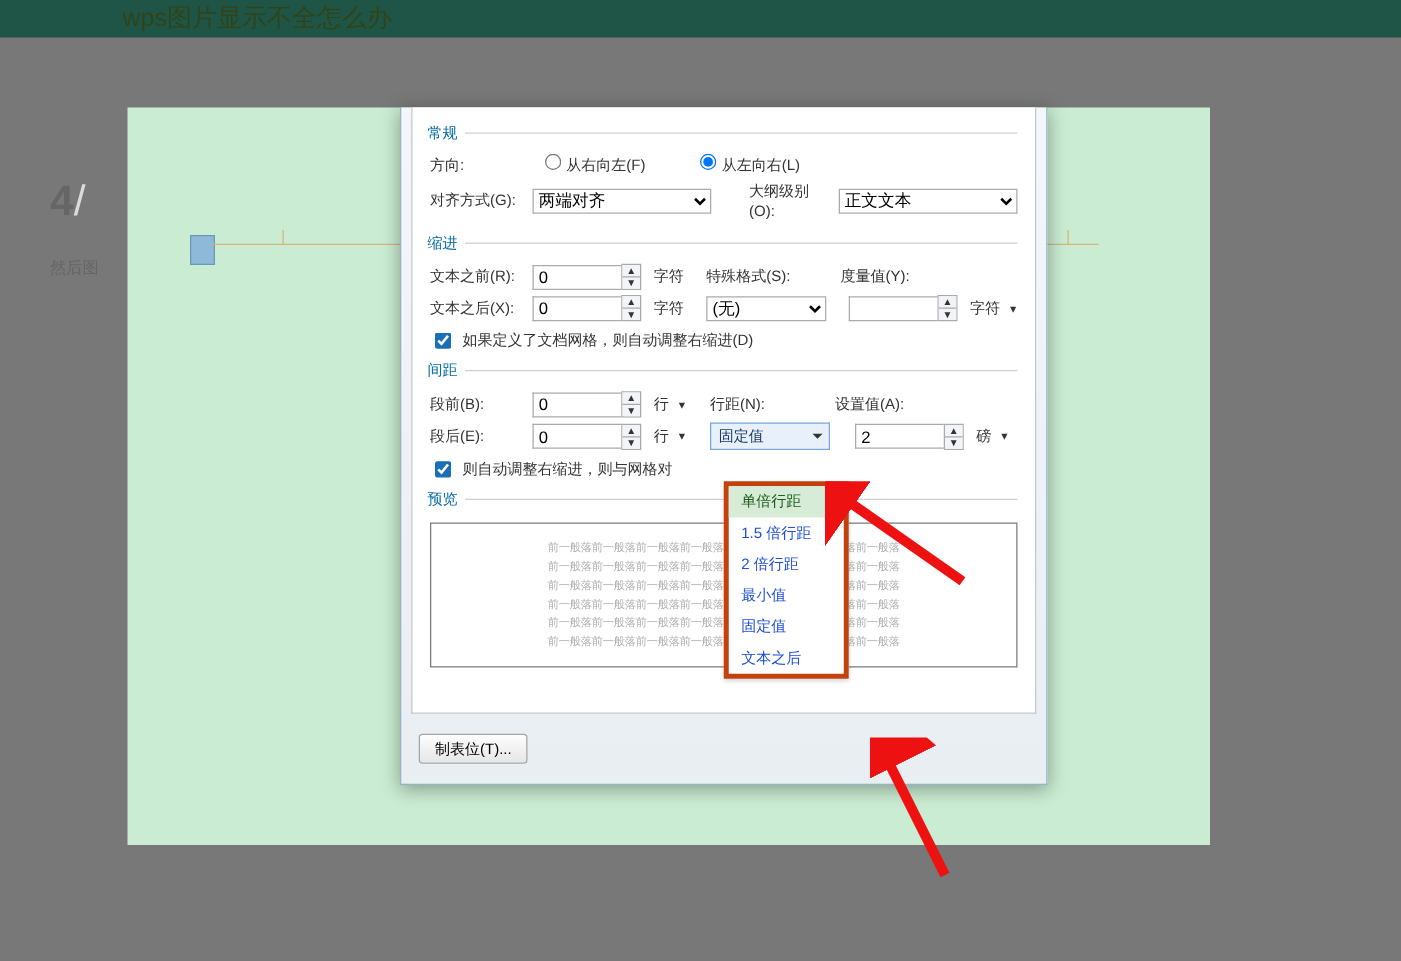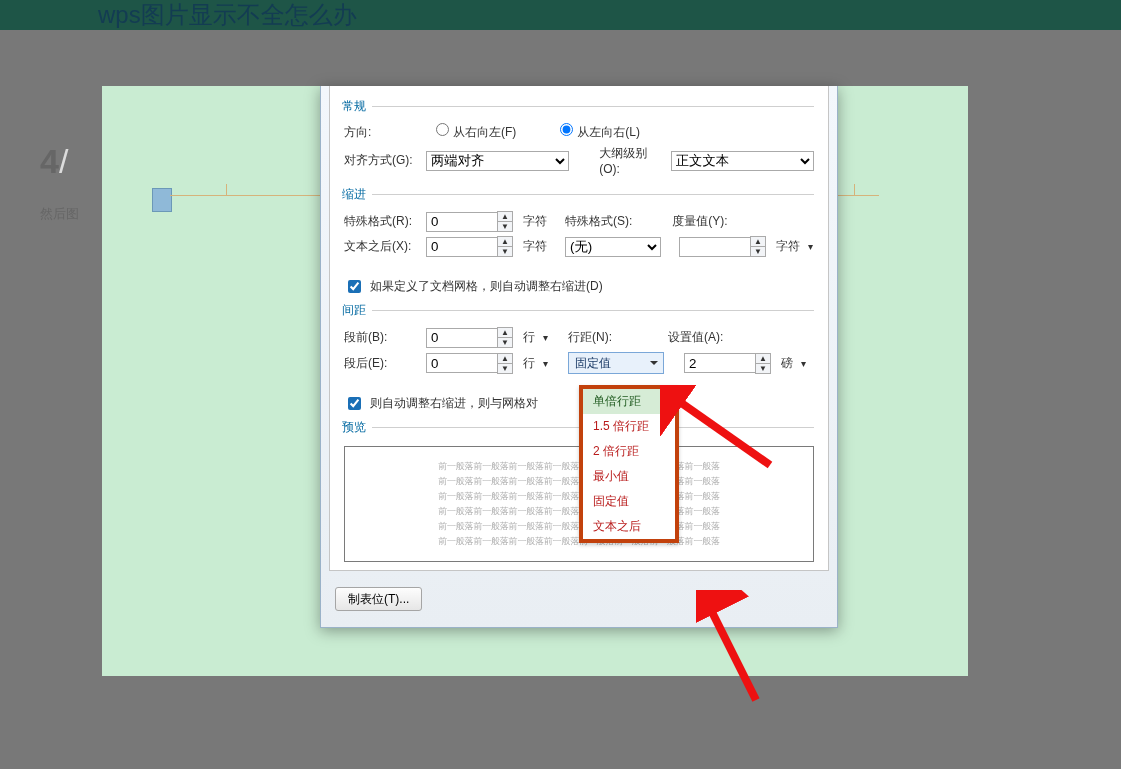--- a/index.html
+++ b/index.html
@@ -1,19 +1,19 @@
 <!DOCTYPE html>
 <html><head>
 <meta charset="utf-8">
 <style>
   html,body{margin:0;padding:0;font-family:"Microsoft YaHei","SimSun",sans-serif;font-size:12px;color:#333;background:#fff;}
   .page{width:1121px;height:769px;position:relative;overflow:hidden;}
   .overlay{position:absolute;inset:0;background:rgba(30,30,30,0.6);}
   .top-bar{position:absolute;left:0;top:0;width:100%;height:30px;background:#1ea884;}
-  .top-title{position:absolute;left:98px;top:0;color:#0369a1;font-size:24px;line-height:30px;}
+  .top-title{position:absolute;left:98px;top:0;color:#4d7c0f;font-size:20px;line-height:30px;}
   .doc-bg{position:absolute;left:102px;top:86px;width:866px;height:590px;background:#c9ecd2;}
   .page-num{position:absolute;left:40px;top:142px;font-size:34px;color:#666;}
   .page-num span{font-size:34px;color:#dcdcdc;}
   .side-text{position:absolute;left:40px;top:205px;font-size:13px;color:#666;}
   .doc-icon{position:absolute;left:152px;top:188px;width:18px;height:22px;background:#8fb9d8;border:1px solid #6b98b7;}
   .ruler-left{position:absolute;left:170px;top:195px;width:150px;height:1px;border-top:1px solid #d6b37b;}
   .ruler-left:before{content:"";position:absolute;left:56px;top:-12px;width:1px;height:12px;background:#d6b37b;}
   .ruler-right{position:absolute;left:820px;top:195px;width:59px;height:1px;border-top:1px solid #d6b37b;}
   .ruler-right:before{content:"";position:absolute;left:34px;top:-12px;width:1px;height:12px;background:#d6b37b;}
   .dialog{position:absolute;left:320px;top:86px;width:516px;height:541px;background:linear-gradient(#f3f7fc,#e9eef3);border:1px solid #9ab2c8;border-top:none;box-shadow:0 3px 14px rgba(0,0,0,.35);}
@@ -27,24 +27,24 @@
   .combo-mid{width:96px;}
   .combo-sel{width:86px;height:20px;border:1px solid #7aa7d8;background:#e8f1fb;display:inline-flex;align-items:center;justify-content:space-between;padding:0 2px 0 6px;color:#1a3a66;}
   .combo-sel .arr{width:14px;height:14px;display:flex;align-items:center;justify-content:center;}
   input.radio{margin:0 4px 0 10px;}
   .spin{display:inline-flex;align-items:center;}
   .spin input{width:62px;height:18px;border:1px solid #aaa;border-right:none;padding:0 4px;}
   .spin .btns{display:flex;flex-direction:column;border:1px solid #aaa;}
   .spin .btns span{width:14px;height:9px;display:flex;align-items:center;justify-content:center;font-size:8px;background:#f2f4f7;cursor:pointer;}
   .spin .btns span+span{border-top:1px solid #aaa;}
   .unit{margin:0 2px 0 4px;}
-  .chk{display:flex;align-items:center;gap:6px;margin-top:20px;}
+  .chk{display:flex;align-items:center;gap:6px;margin-top:6px;}
   .chk input{accent-color:#1a6fb6;}
   .dropdown{position:absolute;left:249px;top:299px;width:92px;background:#fff;border:4px solid #c2410c;box-shadow:0 2px 4px rgba(0,0,0,.2);}
-  .dropdown .opt{padding:4px 10px;color:#b91c1c;}
+  .dropdown .opt{padding:4px 10px;color:#1d4ed8;}
   .dropdown .opt.hl{background:#d6ecd6;color:#1f5a1f;}
   .preview{margin-top:6px;border:1px solid #7a7a7a;height:98px;display:flex;flex-direction:column;align-items:center;justify-content:center;gap:2px;padding:8px 30px;}
   .preview .line{color:#b0b0b0;font-size:9px;white-space:nowrap;letter-spacing:-0.2px;}
   .dialog-buttons{position:absolute;left:8px;right:8px;bottom:8px;height:40px;display:flex;align-items:center;justify-content:space-between;padding:0 6px;}
   .btn{height:24px;min-width:72px;padding:0 12px;border:1px solid #a5a5a5;background:linear-gradient(#fdfdfd,#e6e6e6);border-radius:3px;cursor:pointer;font-size:12px;}
   .btn-primary{border:2px solid #3aa3d6;background:linear-gradient(#f7fcff,#dff1f9);}
   .btn-group-right{display:flex;gap:18px;}
   .arrow{position:absolute;pointer-events:none;}
   .arrow svg{display:block;}
   .arr svg{width:10px;height:10px;}
@@ -89,21 +89,21 @@
           <span>大纲级别(O):</span>
           <select class="combo combo-wide">
             <option>正文文本</option>
           </select>
         </div>
       </fieldset>
 
       <fieldset>
         <legend>缩进</legend>
         <div class="row">
-          <span class="lbl">特殊格式(R):</span>
+          <span class="lbl">文本之前(R):</span>
           <span class="spin">
             <input value="0" style="">
             <span class="btns">
                 <span>▲</span>
                 <span>▼</span>
               </span>
           </span>
           <span class="unit">字符</span>
           <span style="min-width:4px"></span>
           <span>特殊格式(S):</span>

